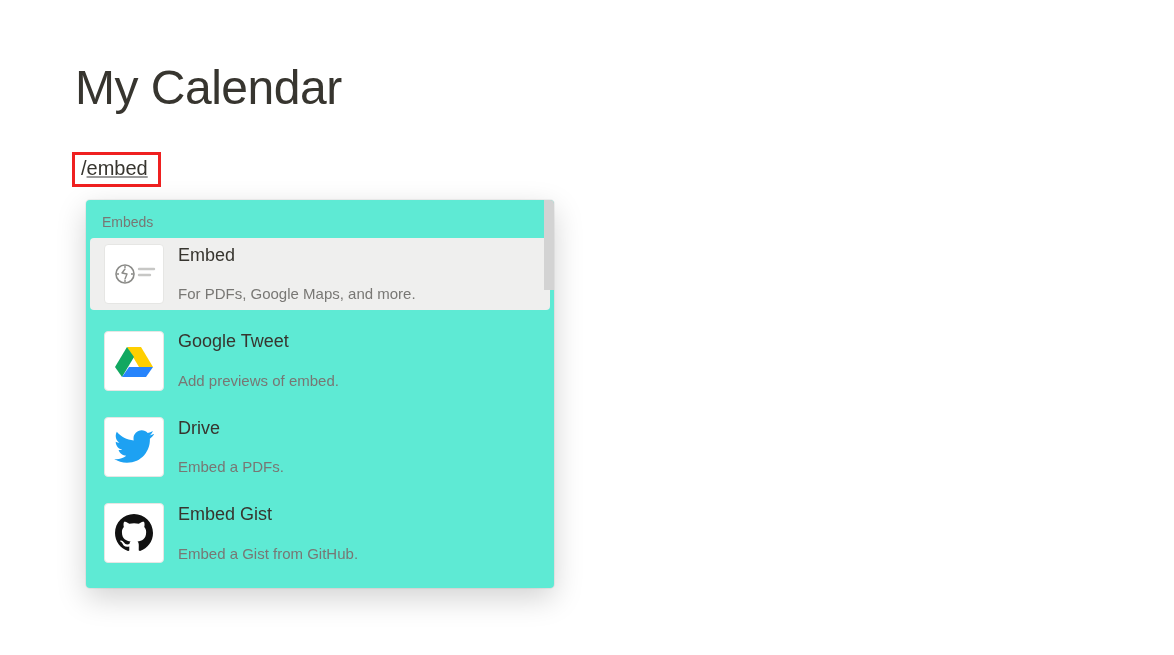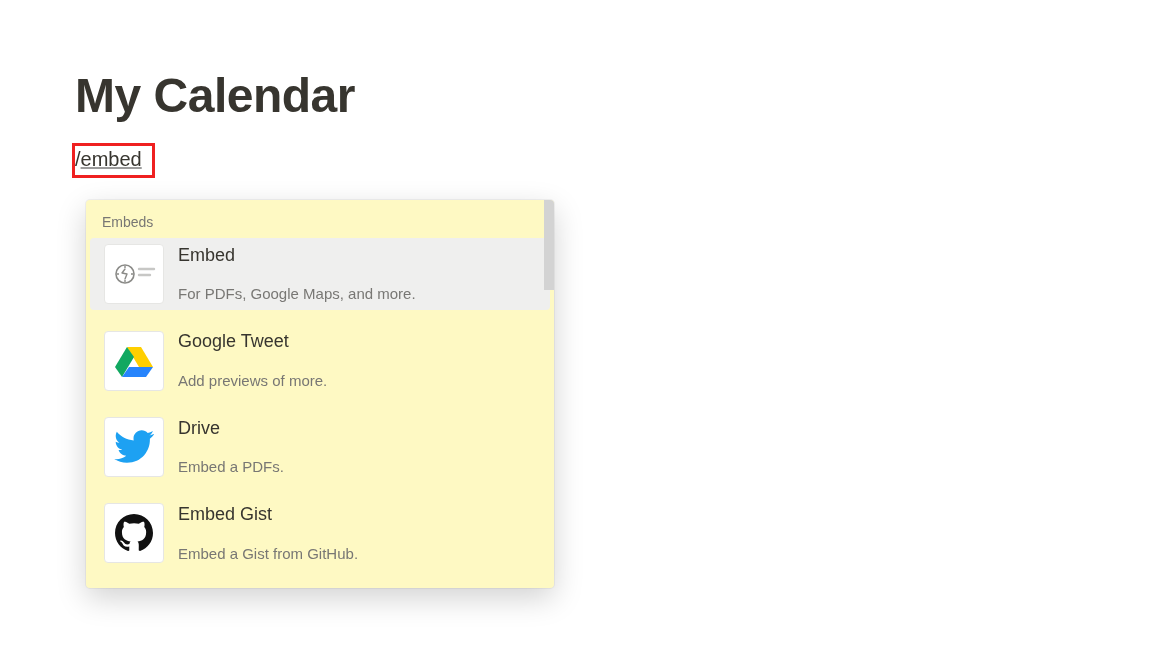--- a/index.html
+++ b/index.html
@@ -10,49 +10,49 @@
     body {
       font-family: -apple-system, BlinkMacSystemFont, "Segoe UI", Helvetica, Arial, sans-serif;
       background: #ffffff;
       width: 1174px;
       height: 655px;
       position: relative;
     }
     .page-title {
       position: absolute;
       left: 75px;
-      top: 68px;
+      top: 60px;
       font-size: 48px;
-      font-weight: 700;
+      font-weight: 400;
       color: #37352f;
       letter-spacing: -0.5px;
     }
     .slash-command-box {
       position: absolute;
       left: 72px;
-      top: 143px;
+      top: 152px;
       border: 3px solid #ef2020;
-      padding: 2px 10px 4px 0;
+      padding: 2px 10px 4px 6px;
       font-size: 20px;
       color: #37352f;
     }
     .slash-command-box .slash {
       display: inline;
     }
     .slash-command-box .underlined {
       text-decoration: underline;
       text-decoration-color: #9b9b9b;
     }
     .dropdown {
       position: absolute;
       left: 86px;
       top: 200px;
       width: 468px;
       height: 388px;
-      background: #fef9c3;
+      background: #5eead4;
       border-radius: 4px;
       box-shadow: 0 0 0 1px rgba(15,15,15,0.05), 0 10px 30px rgba(0,0,0,0.18);
       overflow: hidden;
     }
     .dropdown-inner {
       height: 100%;
       overflow-y: hidden;
       position: relative;
     }
     .scrollbar-track {
@@ -156,21 +156,21 @@
     <div class="menu-item">
       <div class="icon-box">
         <svg width="40" height="36" viewBox="0 0 40 36">
           <path d="M13 4 L27 4 L39 24 L25 24 Z" fill="#ffcf00"></path>
           <path d="M13 4 L1 24 L8 34 L20 14 Z" fill="#11a861"></path>
           <path d="M8 34 L32 34 L39 24 L15 24 Z" fill="#2684fc"></path>
         </svg>
       </div>
       <div class="text-col">
         <div class="item-title">Google Tweet</div>
-        <div class="item-desc">Add previews of more.</div>
+        <div class="item-desc">Add previews of embed.</div>
       </div>
     </div>
 
     <div class="item-gap"></div>
 
     <div class="menu-item">
       <div class="icon-box">
         <svg width="40" height="34" viewBox="0 0 40 34">
           <path d="M40 4.1c-1.5 0.66-3.1 1.1-4.7 1.3 1.7-1 3-2.6 3.6-4.5-1.6 0.95-3.4 1.6-5.2 2-1.5-1.6-3.7-2.6-6-2.6-4.6 0-8.2 3.7-8.2 8.2 0 0.64 0.07 1.3 0.2 1.9C12.8 10 6.8 6.7 2.8 1.8 2.1 3 1.7 4.4 1.7 5.9c0 2.8 1.5 5.4 3.7 6.8-1.3-0.04-2.6-0.42-3.7-1v0.1c0 4 2.8 7.3 6.6 8-0.69 0.19-1.4 0.29-2.2 0.29-0.52 0-1-0.05-1.5-0.14 1 3.3 4.1 5.6 7.7 5.7-2.8 2.2-6.4 3.5-10 3.5-0.67 0-1.3-0.04-2-0.12 3.6 2.3 7.9 3.7 12.6 3.7 15 0 23-12 23-23 0-0.36-0.01-0.71-0.02-1.1 1.6-1.1 3-2.6 4.1-4.2z" fill="#1da1f2"></path>
         </svg>

